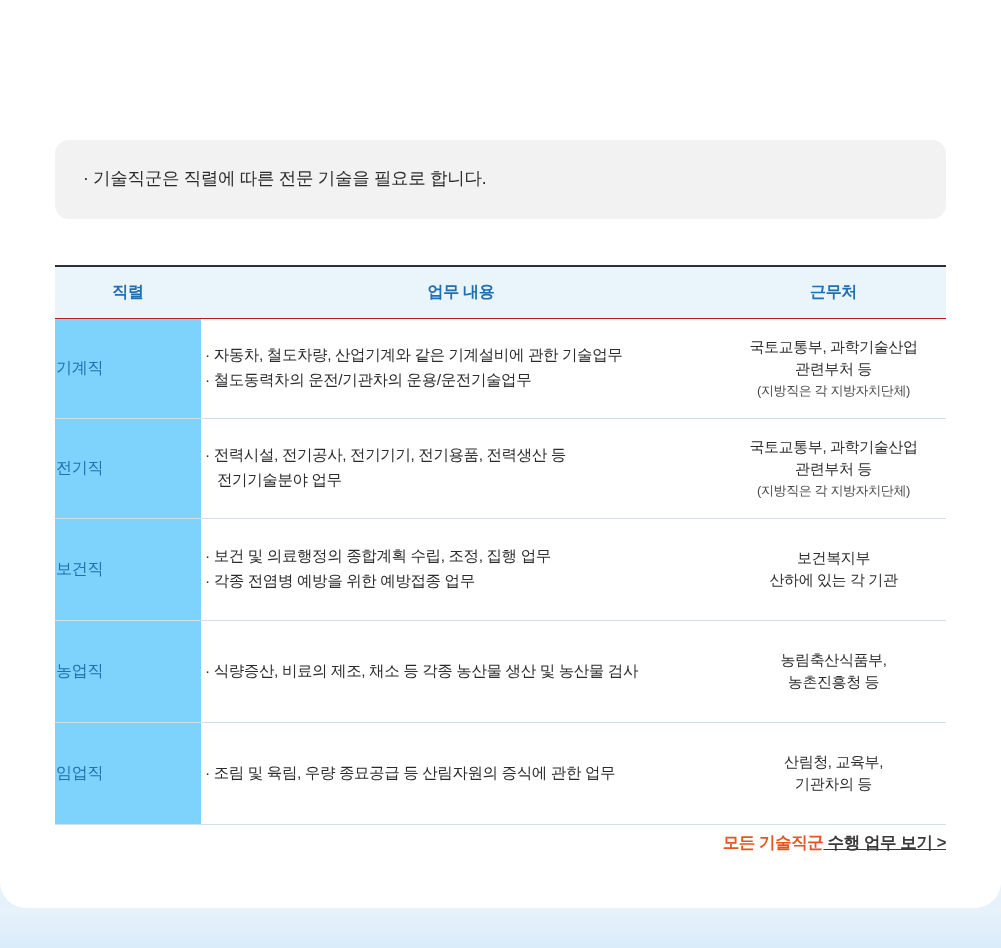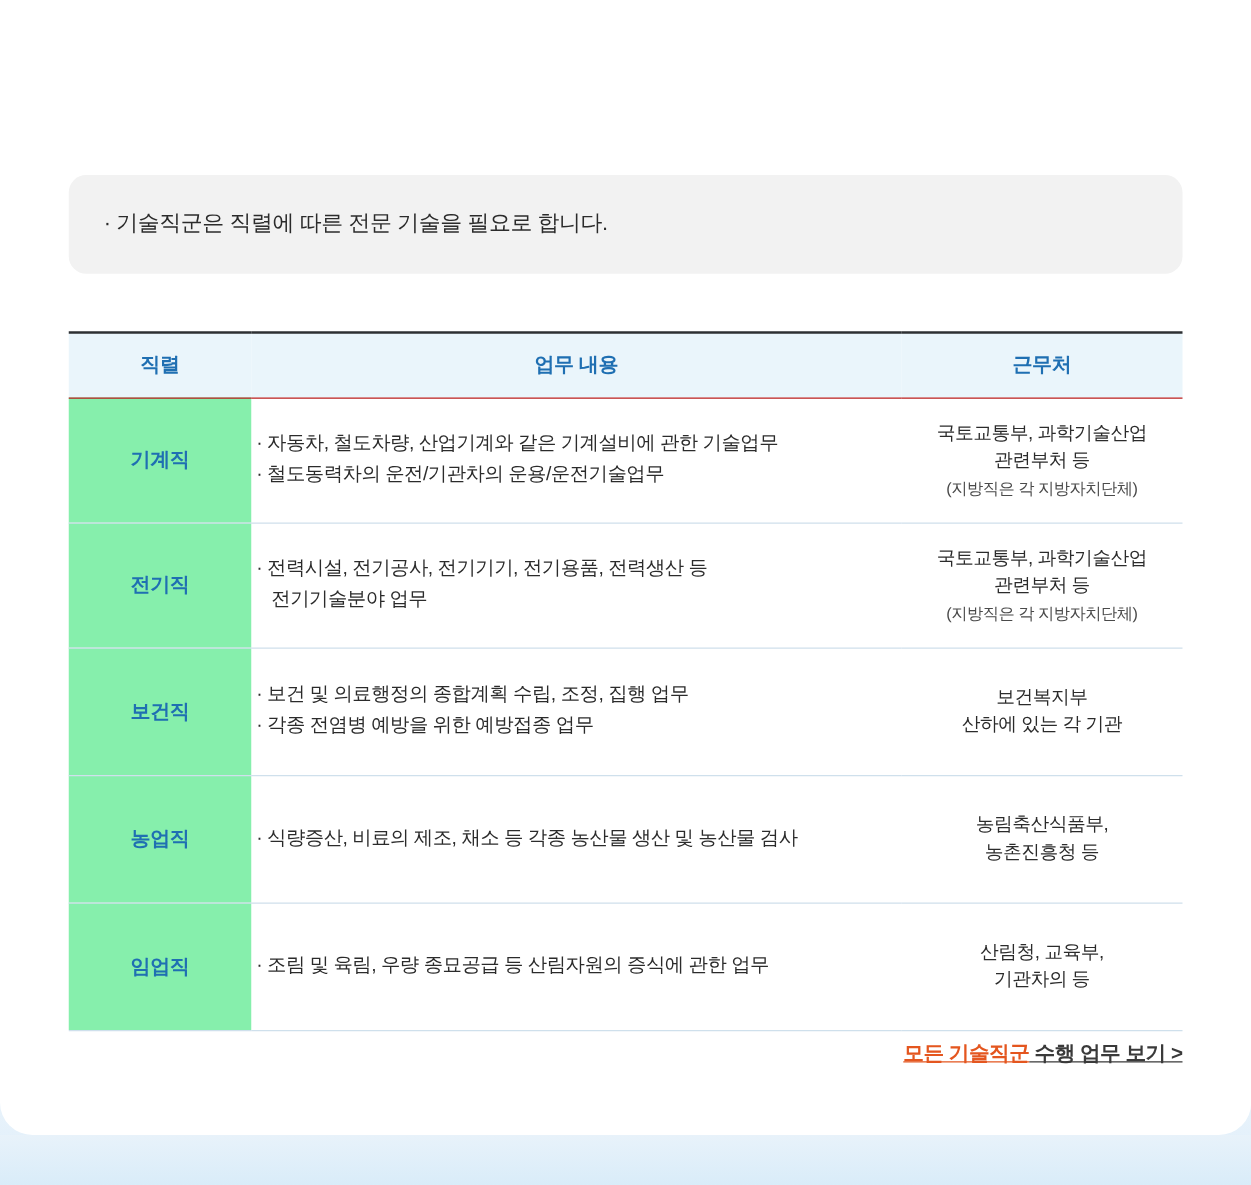--- a/index.html
+++ b/index.html
@@ -58,25 +58,24 @@
     letter-spacing: -0.3px;
     height: 52px;
     border-top: 2px solid #2e3033;
     border-bottom: 1px solid #b91c1c;
   }
   table.jobs thead th.c0 { width: 146px; }
   table.jobs thead th.c1 { width: 520px; }
   table.jobs thead th.c2 { width: 225px; }
 
   td.col-job {
-    background: #86efac;
-    text-align: center;
+    background: #7dd3fc;
     color: #1f6fb2;
     font-size: 16px;
-    font-weight: bold;
+    font-weight: normal;
     letter-spacing: -0.3px;
   }
   td.col-duty {
     padding: 18px 16px 18px 4px;
     color: #2b2b2b;
     font-size: 15.5px;
     line-height: 1.6;
     letter-spacing: -0.4px;
   }
   td.col-duty .line { white-space: nowrap; }
@@ -101,21 +100,20 @@
     right: 55px; top: 832px;
     font-size: 16.5px;
     color: #333;
     letter-spacing: -0.4px;
     text-decoration: none;
     white-space: nowrap;
   }
   .more-link .em {
     color: #e4561f;
     font-weight: bold;
-    text-decoration: underline;
   }
   .more-link .rest {
     color: #3a3a3a;
     font-weight: bold;
     text-decoration: underline;
   }
   .bottom-strip {
     position: absolute;
     left: 0; bottom: 0;
     width: 1001px; height: 40px;

